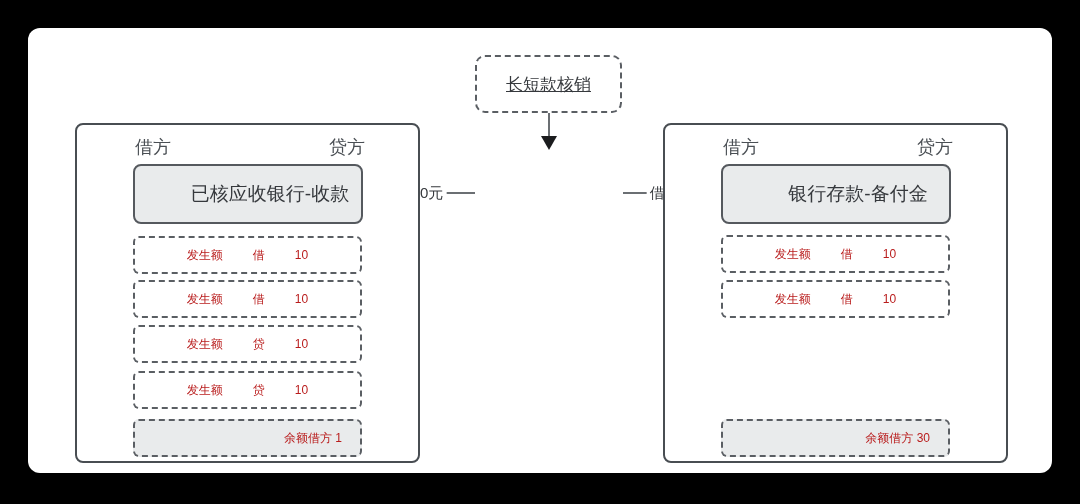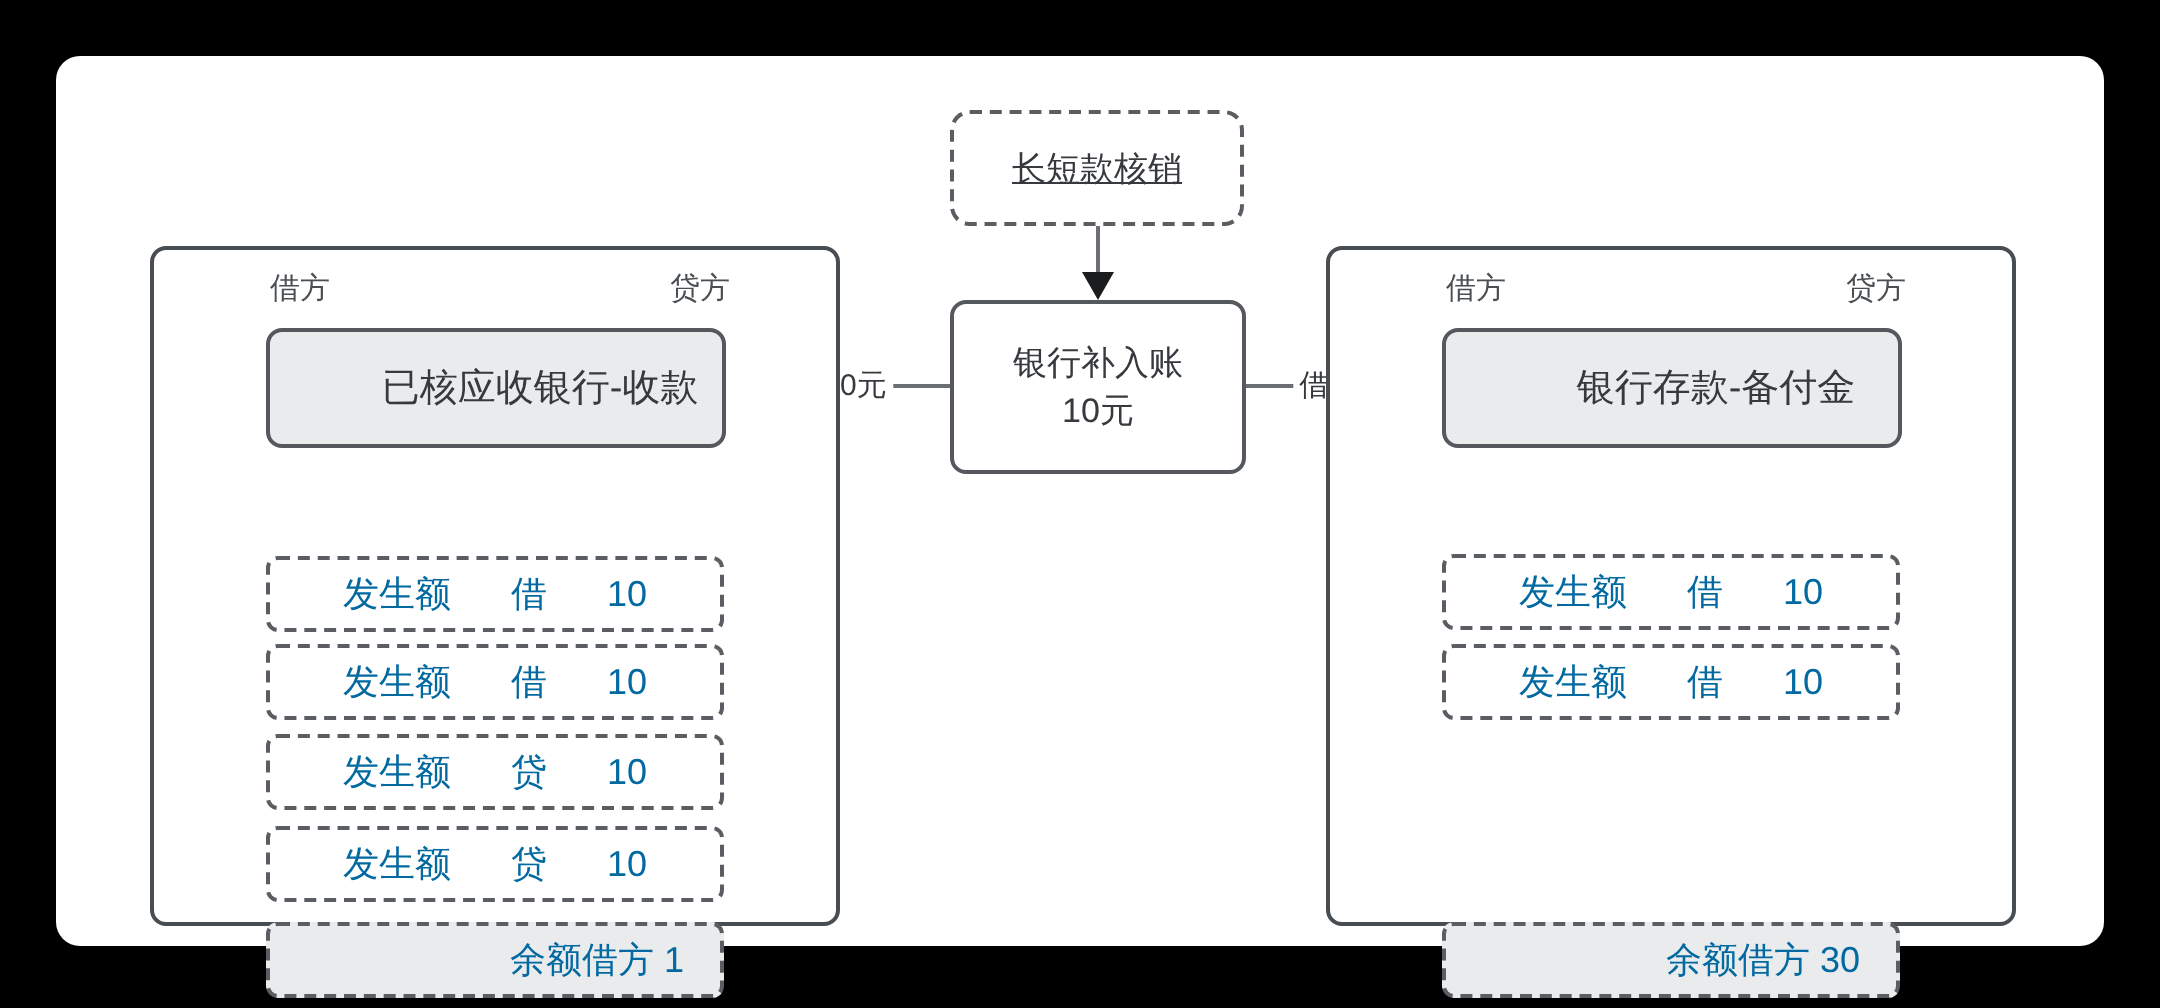--- a/index.html
+++ b/index.html
@@ -14,33 +14,33 @@
   
   .panel{
     position:absolute;top:95px;width:345px;height:340px;
     border:2px solid #484d52;border-radius:8px;background:#fff;box-sizing:border-box;
   }
   .panel.left{left:47px;}
   .panel.right{left:635px;}
   .panel-header{
     position:absolute;top:10px;left:58px;right:53px;
     display:flex;justify-content:space-between;
-    font-size:15px;color:#4a4f54;
+    font-size:18px;color:#4a4f54;
   }
   .account-box{
     position:absolute;left:56px;top:39px;width:230px;height:60px;
     background:#e9ebec;border:2px solid #55595e;border-radius:8px;
     display:flex;align-items:center;justify-content:center;
     font-size:19px;box-sizing:border-box;color:#36393d;padding-left:44px;
   }
   .entry-row{
     position:absolute;left:56px;width:229px;height:38px;
     border:2px dashed #5a5e63;border-radius:6px;background:#fff;
     display:flex;align-items:center;justify-content:center;gap:30px;
-    font-size:18px;box-sizing:border-box;color:#0369a1;margin-top:42px;
+    font-size:12px;box-sizing:border-box;color:#b91c1c;
   }
   .entry-row.shaded{
     background:#e9ebec;justify-content:flex-end;
     padding:0 18px 0 16px;gap:0;
   }
   
   .source-box{
     position:absolute;left:447px;top:27px;width:147px;height:58px;
     border:2px dashed #5a5e63;border-radius:10px;background:#fff;
     display:flex;align-items:center;justify-content:center;
@@ -82,24 +82,20 @@
 <body>
 
 <div class="stage">
   <div class="canvas">
 
     <div class="source-box">
       <span>长短款核销</span>
     </div>
     <div class="vline"></div>
     <div class="arrow-down"></div>
-    <div class="center-box">
-      <span>银行补入账</span>
-      <span>10元</span>
-    </div>
 
     <div class="hline l"></div>
     <div class="arrow-left"></div>
     <div class="flow-label l">贷10元</div>
 
     <div class="hline r"></div>
     <div class="arrow-right"></div>
     <div class="flow-label r">借10元</div>
 
     <div class="panel left">

